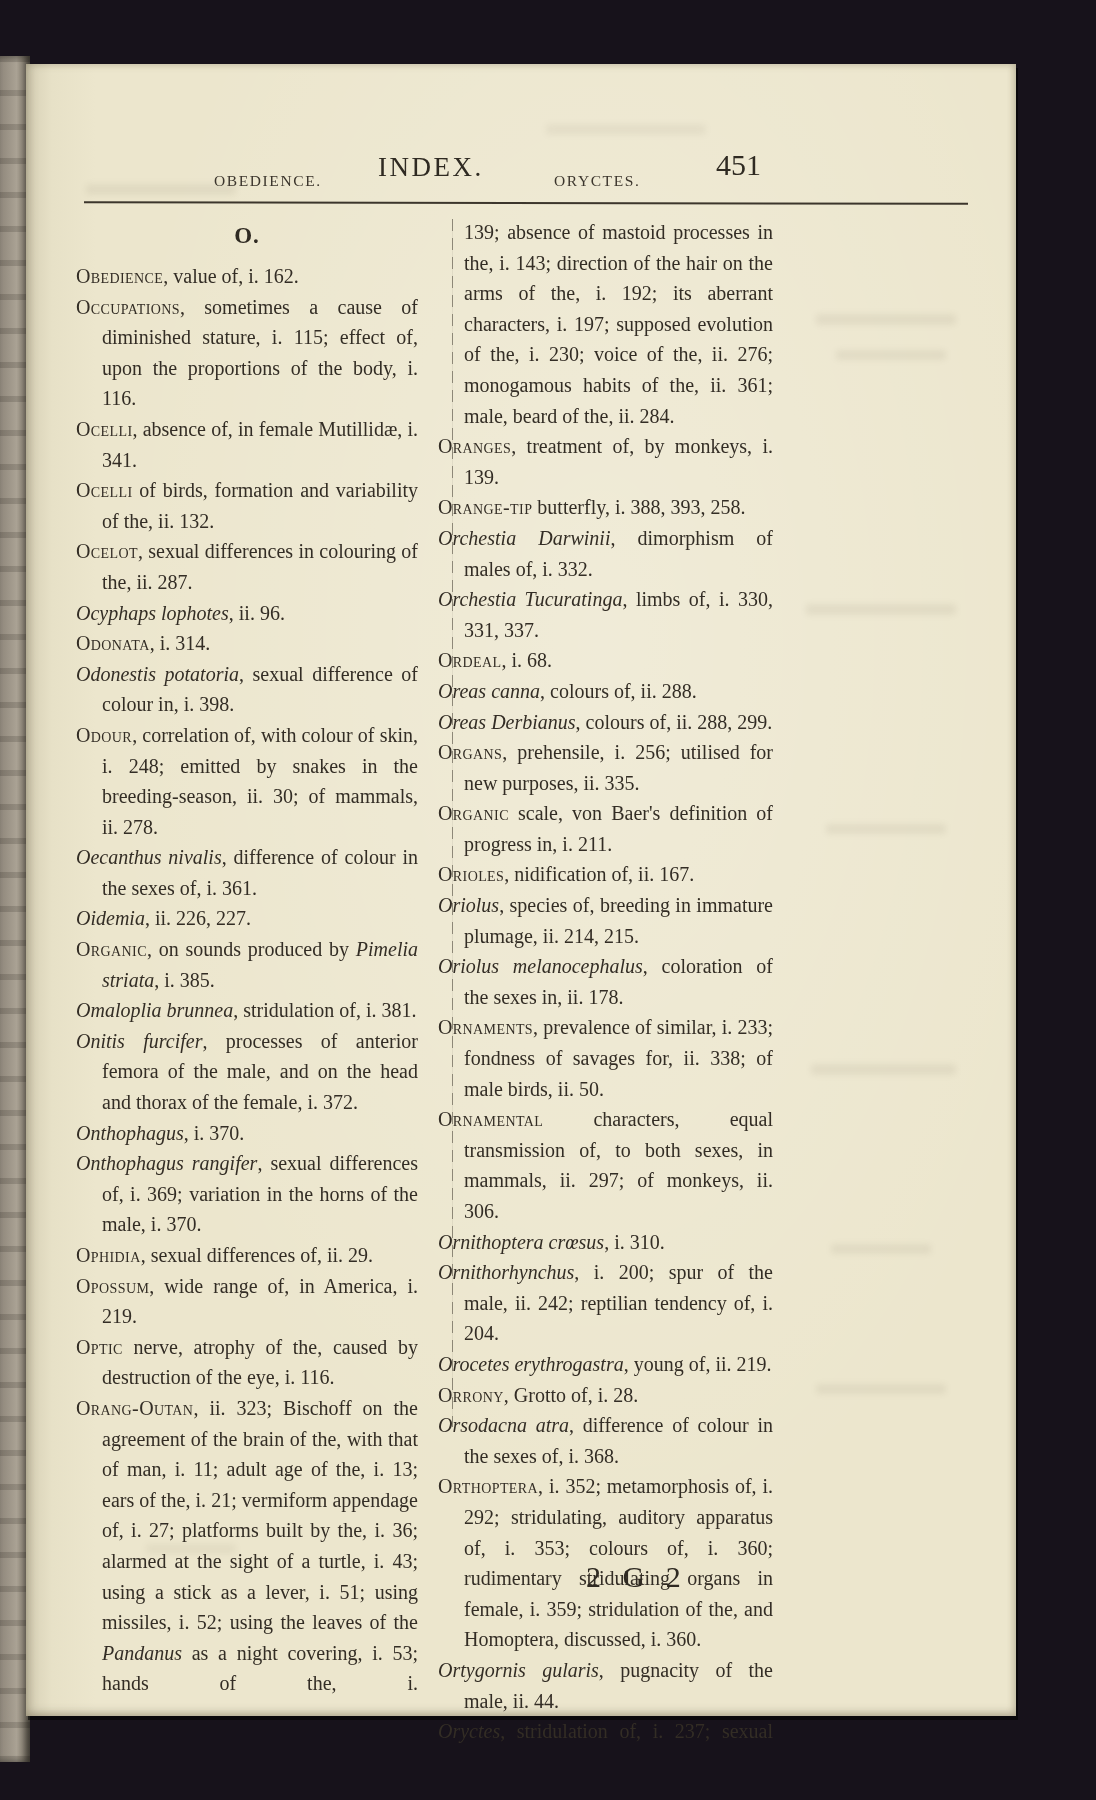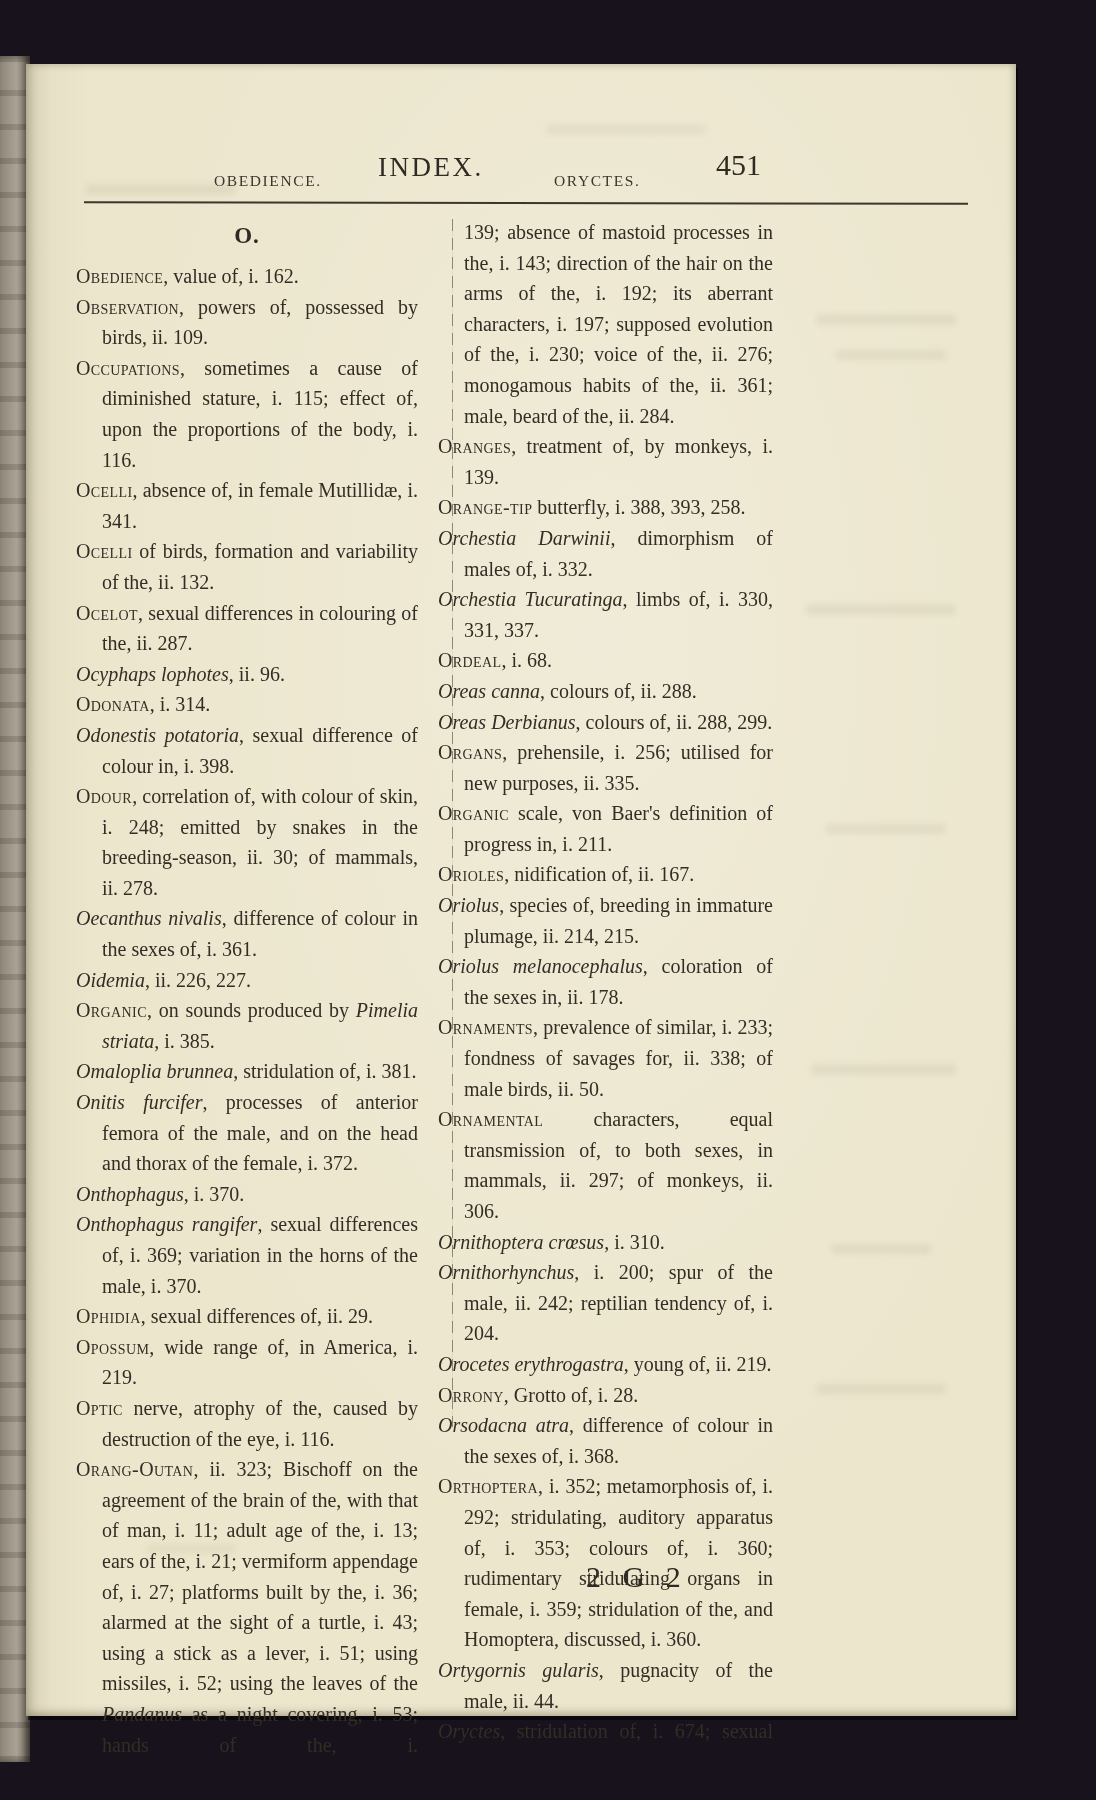--- a/index.html
+++ b/index.html
@@ -90,21 +90,20 @@
   <div class="index-title">INDEX.</div>
   <div class="running right">ORYCTES.</div>
   <div class="page-number">451</div>
   <div class="rule"></div>
 
   <div class="columns">
     <div class="divider"></div>
     <div class="col left">
       <div class="section-heading">O.</div>
     <p class="entry"><span class="sc">Obedience</span><span>, value of, i. 162.</span></p>
-        <p class="entry"><span class="sc">Observation</span><span>, powers of, possessed by birds, ii. 109.</span></p>
         <p class="entry"><span class="sc">Occupations</span><span>, sometimes a cause of diminished stature, i. 115; effect of, upon the proportions of the body, i. 116.</span></p>
         <p class="entry"><span class="sc">Ocelli</span><span>, absence of, in female Mutillidæ, i. 341.</span></p>
         <p class="entry"><span class="sc">Ocelli</span><span> of birds, formation and variability of the, ii. 132.</span></p>
         <p class="entry"><span class="sc">Ocelot</span><span>, sexual differences in colouring of the, ii. 287.</span></p>
         <p class="entry"><span class="it">Ocyphaps lophotes</span><span>, ii. 96.</span></p>
         <p class="entry"><span class="sc">Odonata</span><span>, i. 314.</span></p>
         <p class="entry"><span class="it">Odonestis potatoria</span><span>, sexual difference of colour in, i. 398.</span></p>
         <p class="entry"><span class="sc">Odour</span><span>, correlation of, with colour of skin, i. 248; emitted by snakes in the breeding-season, ii. 30; of mammals, ii. 278.</span></p>
         <p class="entry"><span class="it">Oecanthus nivalis</span><span>, difference of colour in the sexes of, i. 361.</span></p>
         <p class="entry"><span class="it">Oidemia</span><span>, ii. 226, 227.</span></p>
@@ -134,18 +133,18 @@
         <p class="entry"><span class="it">Oriolus melanocephalus</span><span>, coloration of the sexes in, ii. 178.</span></p>
         <p class="entry"><span class="sc">Ornaments</span><span>, prevalence of similar, i. 233; fondness of savages for, ii. 338; of male birds, ii. 50.</span></p>
         <p class="entry"><span class="sc">Ornamental</span><span> characters, equal transmission of, to both sexes, in mammals, ii. 297; of monkeys, ii. 306.</span></p>
         <p class="entry"><span class="it">Ornithoptera crœsus</span><span>, i. 310.</span></p>
         <p class="entry"><span class="it">Ornithorhynchus</span><span>, i. 200; spur of the male, ii. 242; reptilian tendency of, i. 204.</span></p>
         <p class="entry"><span class="it">Orocetes erythrogastra</span><span>, young of, ii. 219.</span></p>
         <p class="entry"><span class="sc">Orrony</span><span>, Grotto of, i. 28.</span></p>
         <p class="entry"><span class="it">Orsodacna atra</span><span>, difference of colour in the sexes of, i. 368.</span></p>
         <p class="entry"><span class="sc">Orthoptera</span><span>, i. 352; metamorphosis of, i. 292; stridulating, auditory apparatus of, i. 353; colours of, i. 360; rudimentary stridulating organs in female, i. 359; stridulation of the, and Homoptera, discussed, i. 360.</span></p>
         <p class="entry"><span class="it">Ortygornis gularis</span><span>, pugnacity of the male, ii. 44.</span></p>
-        <p class="entry fill"><span class="it">Oryctes</span><span>, stridulation of, i. 674; sexual</span></p>
+        <p class="entry fill"><span class="it">Oryctes</span><span>, stridulation of, i. 237; sexual</span></p>
       </div>
   </div>
 
   <div class="signature">2 G 2</div>
 </div>
 
 </body></html>

